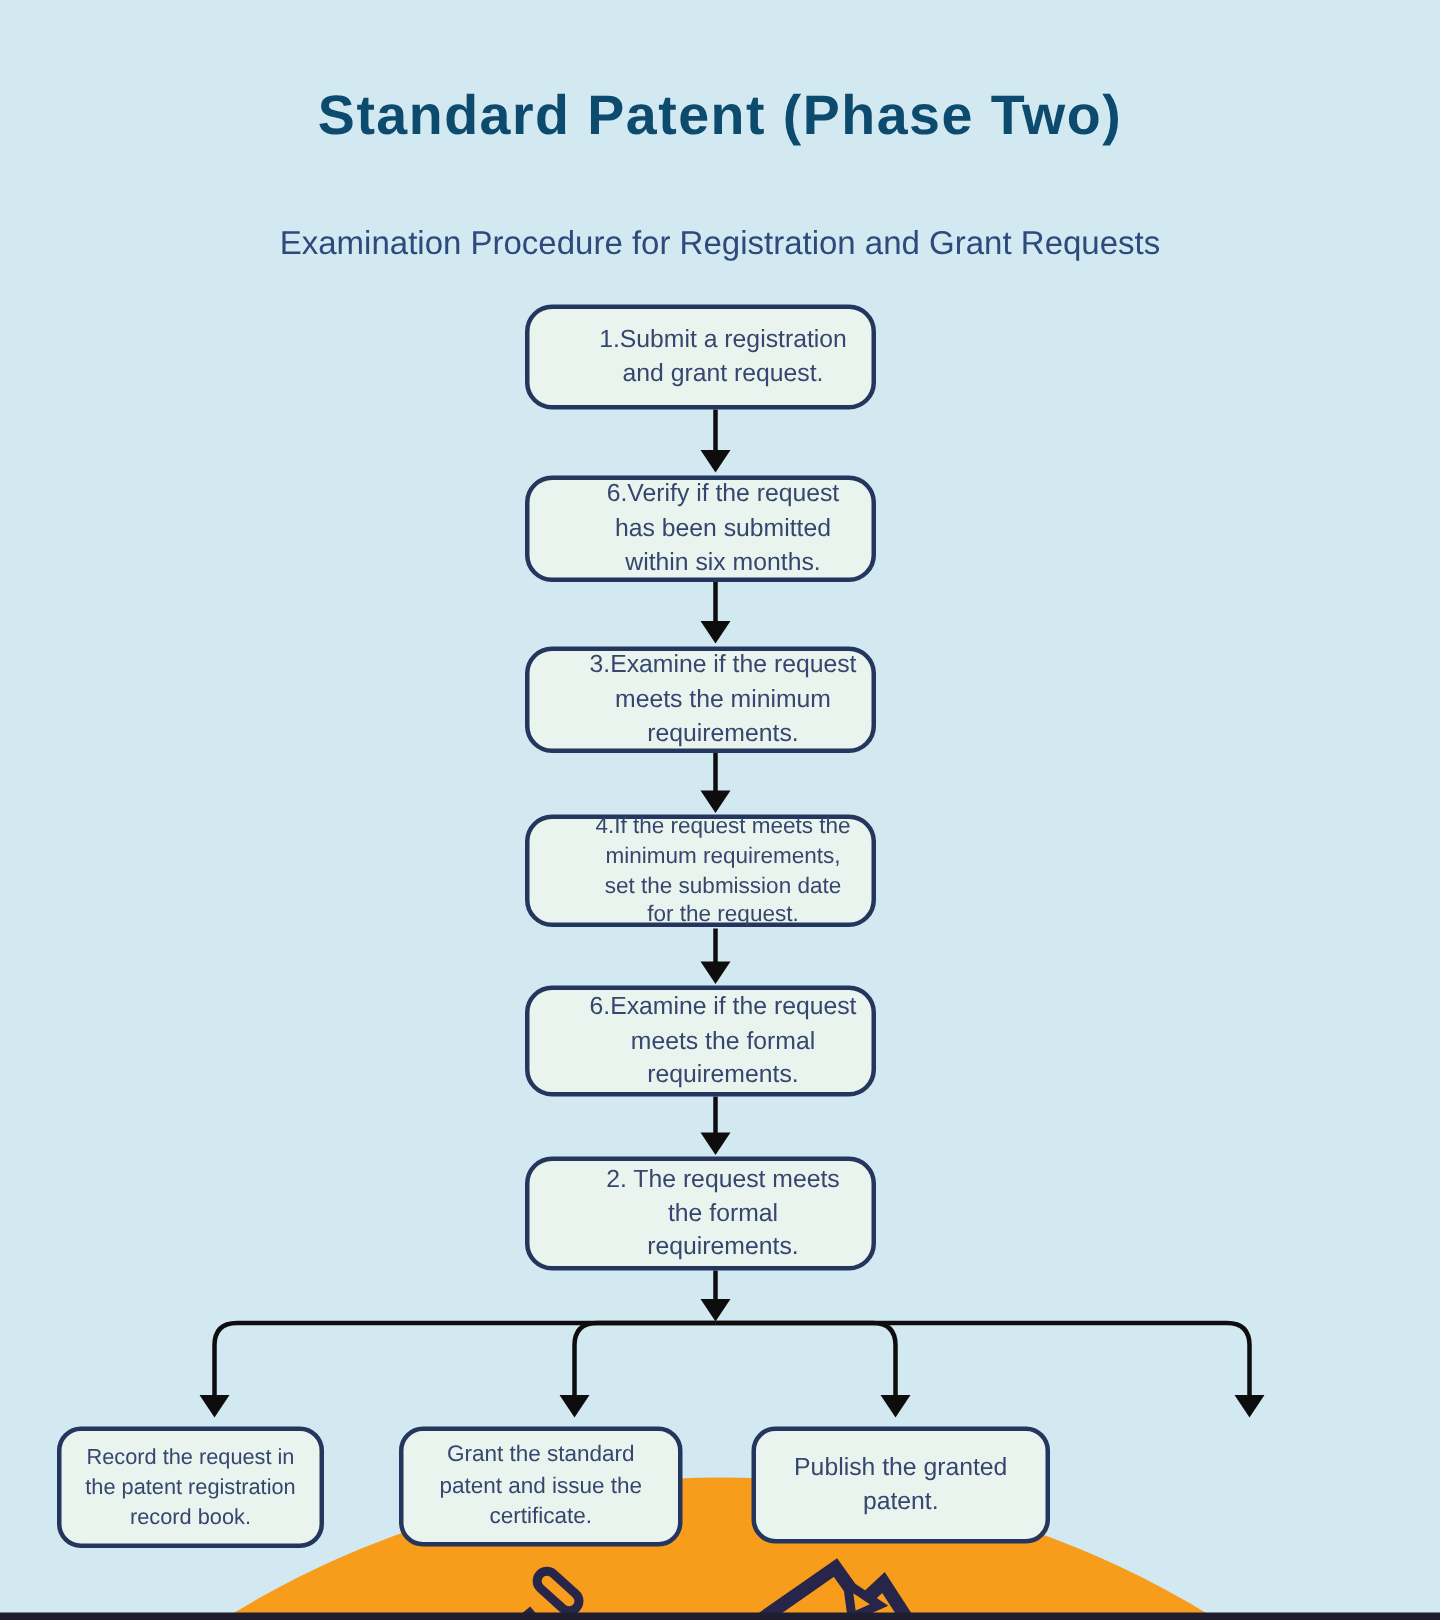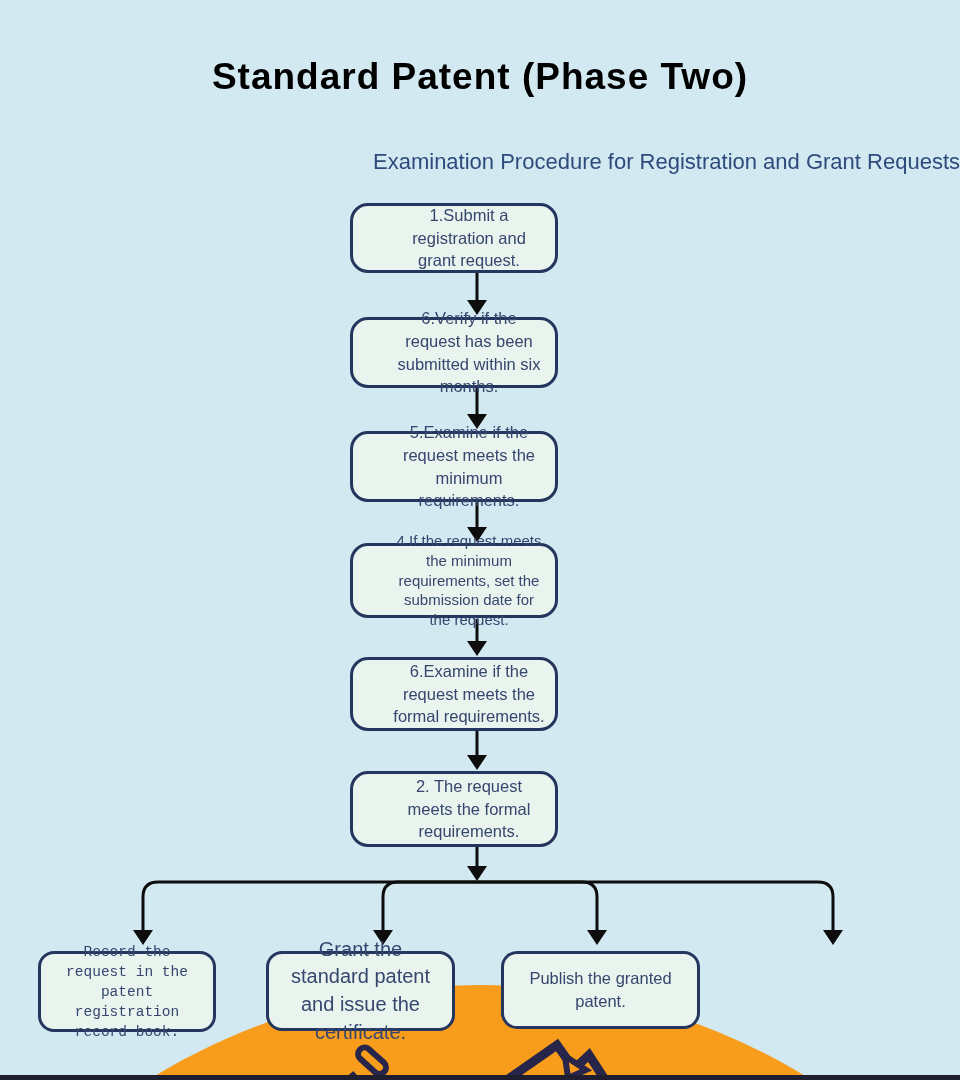--- a/index.html
+++ b/index.html
@@ -3,40 +3,40 @@
 <meta charset="utf-8">
 <style>
   html,body{margin:0;padding:0;background:#d3e9f1;}
   .canvas{
     position:relative;width:960px;height:1080px;overflow:hidden;
     background:#d3e9f1;font-family:"Liberation Sans",sans-serif;
   }
   .title{
     position:absolute;top:56px;left:0;width:960px;margin:0;
     text-align:center;font-size:37px;font-weight:bold;letter-spacing:1px;
-    color:#000000;
+    color:#0c4a6e;
   }
   .subtitle{
     position:absolute;top:149px;left:0;width:960px;margin:0;
-    text-align:right;font-size:22px;font-weight:normal;
+    text-align:center;font-size:22px;font-weight:normal;
     color:#2e4a7c;
   }
   .layer{position:absolute;top:0;left:0;width:960px;height:1080px;pointer-events:none;}
   .box{
     position:absolute;box-sizing:border-box;
     background:#e9f4ee;border:3px solid #24355e;border-radius:18px;
     display:flex;align-items:center;justify-content:center;
     text-align:center;color:#36466e;
     padding:4px 10px;line-height:1.38;
   }
-  .step{left:350px;width:208px;font-size:16.5px;padding-left:40px;}
+  .step{left:350px;width:234px;font-size:16.5px;padding-left:40px;}
   .step.small{font-size:15px;line-height:1.32;}
   .outcome{border-radius:16px;}
   .fs14{font-size:14.5px;}
-  .fs15{font-size:20px;}
+  .fs15{font-size:15px;}
   .fs16{font-size:16.5px;}
   .arrow-stroke{stroke:#0d0d0d;stroke-width:3;fill:none;}
   .arrow-head{fill:#0d0d0d;stroke:none;}
 </style>
 </head>
 <body>
 
 <div class="canvas">
 
   <svg class="layer" viewBox="0 0 960 1080" aria-hidden="true">
@@ -95,33 +95,33 @@
   <h1 class="title">Standard Patent (Phase Two)</h1>
   <h2 class="subtitle">Examination Procedure for Registration and Grant Requests</h2>
 
   <div class="box step" style="top:203px;height:70px;">
     <span>1.Submit a registration and grant request.</span>
   </div>
   <div class="box step" style="top:317px;height:71px;">
     <span>6.Verify if the request has been submitted within six months.</span>
   </div>
   <div class="box step" style="top:431px;height:71px;">
-    <span>5.Examine if the request meets the minimum requirements.</span>
+    <span>3.Examine if the request meets the minimum requirements.</span>
   </div>
   <div class="box step small" style="top:543px;height:75px;">
     <span>4.If the request meets the minimum requirements, set the submission date for the request.</span>
   </div>
   <div class="box step" style="top:657px;height:74px;">
     <span>6.Examine if the request meets the formal requirements.</span>
   </div>
   <div class="box step" style="top:771px;height:76px;">
     <span>2. The request meets the formal requirements.</span>
   </div>
 
-  <div class="box outcome fs14" style="left:38px;top:951px;width:178px;height:81px;font-family:Liberation Mono, monospace;">
+  <div class="box outcome fs14" style="left:38px;top:951px;width:178px;height:81px;">
     <span>Record the request in the patent registration record book.</span>
   </div>
   <div class="box outcome fs15" style="left:266px;top:951px;width:189px;height:80px;">
     <span>Grant the standard patent and issue the certificate.</span>
   </div>
   <div class="box outcome fs16" style="left:501px;top:951px;width:199px;height:78px;">
     <span>Publish the granted patent.</span>
   </div>
 
 </div>

